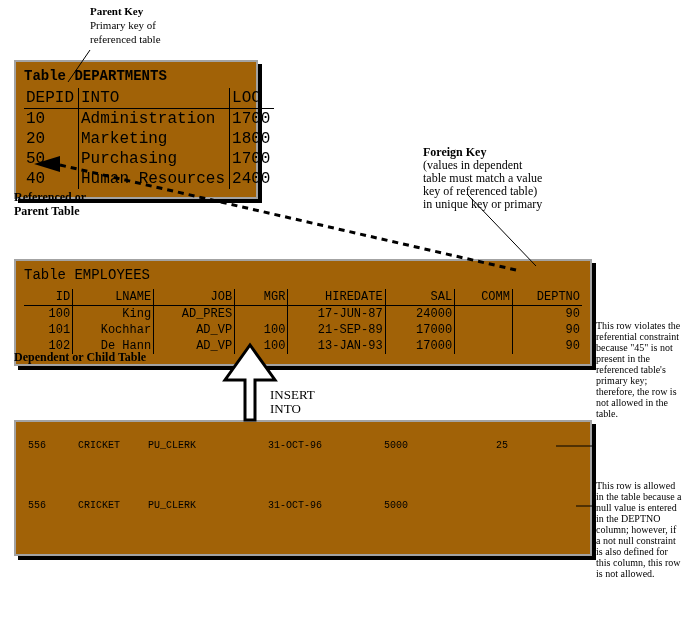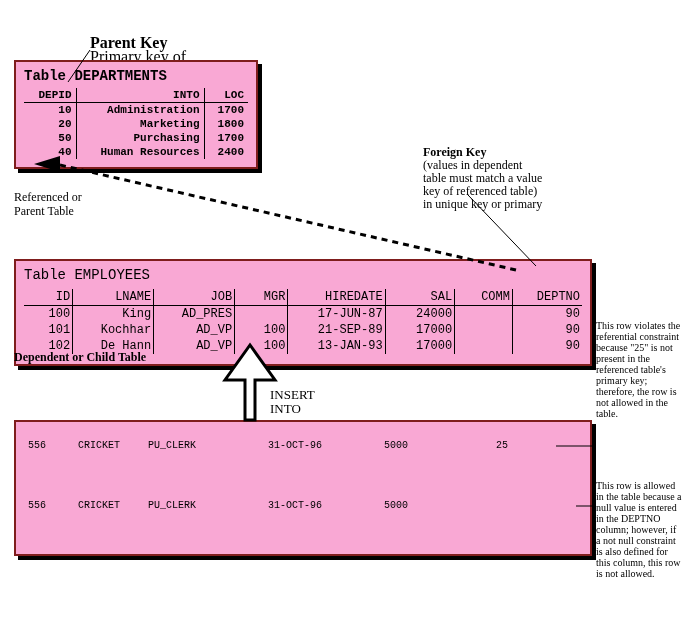--- a/index.html
+++ b/index.html
@@ -8,47 +8,47 @@
     font-family: "Times New Roman", Times, serif;
     font-size: 12px;
     color: #000;
     background: #fff;
     width: 684px;
     height: 630px;
     position: relative;
   }
   .box {
     position: absolute;
-    border: 2px solid #7f1d1d;
-    background: #f9a8d4;
+    border: 2px solid #a3a3a3;
+    background: #a16207;
     box-shadow: 4px 4px 0 #000;
   }
   .parentKeyLabel {
     position: absolute;
     left: 90px;
-    top: 36px;
-    font-size: 16px;
+    top: 4px;
+    font-size: 11px;
     line-height: 14px;
   }
   .parentKeyLabel .t1 { font-weight: bold; }
   .deptBox { left: 14px; top: 60px; width: 224px; padding: 6px 8px 8px 8px; }
   .tblTitle { font-family: "Courier New", Courier, monospace; font-size: 14px; font-weight: bold; }
   .deptGrid { margin-top: 4px; }
   .deptGrid table { border-collapse: collapse; width: 100%; }
   .deptGrid th, .deptGrid td {
-    text-align: right;
+    text-align: left;
     padding: 1px 4px 1px 2px;
     font-family: "Courier New", Courier, monospace;
-    font-size: 11px;
-    font-weight: bold;
+    font-size: 16px;
+    font-weight: normal;
     white-space: nowrap;
   }
   .deptGrid th { border-bottom: 1px solid #000; }
   .deptGrid .colsep { border-left: 1px solid #000; }
-  .refParentLbl { position:absolute; left:14px; top:190px; font-weight:normal; font-size:12px; line-height:14px;}
+  .refParentLbl { position:absolute; left:14px; top:190px; font-weight:bold; font-size:12px; line-height:14px;}
   .fkLabel { position:absolute; left:423px; top:146px; font-size:12px; line-height:13px; width:170px;}
   .fkLabel .h { font-weight:bold; }
   .empBox { left:14px; top:235px; width:558px; padding:6px 8px 10px 8px;margin-top:24px;}
   .empGrid table { border-collapse: collapse; width:100%; table-layout:fixed;}
   .empGrid th, .empGrid td {
     text-align:right;
     padding:1px 2px;
     font-family:"Courier New",Courier,monospace;
     font-size:12px;
     font-weight:normal;
@@ -213,21 +213,21 @@
   <span>556</span>
   <span>CRICKET</span>
   <span>PU_CLERK</span>
   <span></span>
   <span>31-OCT-96</span>
   <span class="r">5000</span>
   <span></span>
   <span class="r"></span>
 </div>
 
-<div class="note1">This row violates the referential constraint because "25" is not present in the referenced table's primary key; therefore, the row is not allowed in the table.</div>
+<div class="note1">This row violates the referential constraint because "45" is not present in the referenced table's primary key; therefore, the row is not allowed in the table.</div>
 <div class="note2">This row is allowed in the table because a null value is entered in the DEPTNO column; however, if a not null constraint is also defined for this column, this row is not allowed.</div>
 
 <svg class="overlay" viewBox="0 0 684 630">
 
   <line x1="90" y1="50" x2="68" y2="82" stroke="#000" stroke-width="1"></line>
 
   <line x1="60" y1="165" x2="516" y2="270" stroke="#000" stroke-width="3" stroke-dasharray="6,5"></line>
   <polygon points="34,164 60,156 60,172" fill="#000"></polygon>
 
   <line x1="468" y1="195" x2="536" y2="266" stroke="#000" stroke-width="1"></line>

